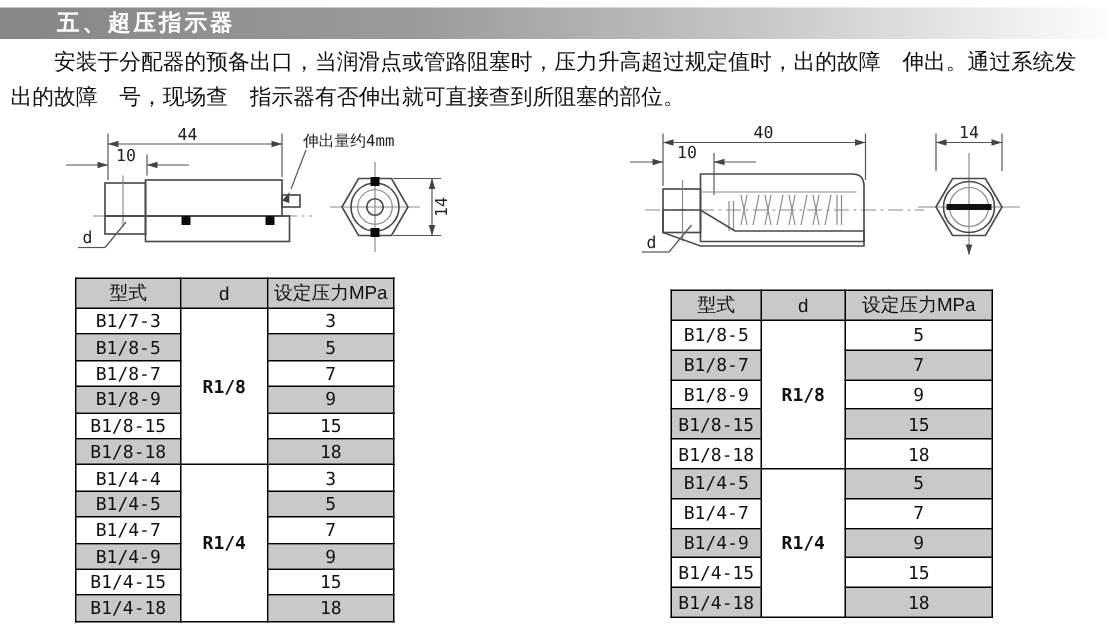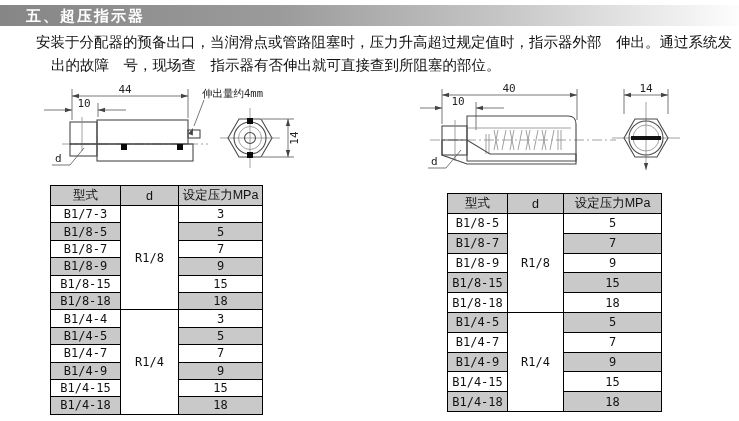--- a/index.html
+++ b/index.html
@@ -4,25 +4,25 @@
 <style>
   html,body{margin:0;padding:0;}
   body{
     width:739px;height:421px;position:relative;background:#ffffff;
     font-family:"Liberation Sans", sans-serif;color:#111;overflow:hidden;
   }
   .titlebar{
     position:absolute;left:0;top:5px;width:739px;height:21px;box-sizing:border-box;
     background:linear-gradient(to right,#868686 0%,#9b9b9b 38%,#c6c6c6 68%,#fdfdfd 100%);
     color:#ffffff;font-weight:bold;font-size:15px;line-height:21px;
-    padding-left:26px;letter-spacing:2px;
+    padding-left:38px;letter-spacing:2px;
   }
   .intro{position:absolute;left:7px;top:31px;width:728px;font-size:14.5px;line-height:22.5px;}
   .intro .l1{text-indent:2em;white-space:nowrap;}
-  .intro .l2{white-space:nowrap;margin-left:44px;}
+  .intro .l2{white-space:nowrap;}
 
   .drawing{position:absolute;}
   #drawing-left{left:28px;top:84px;}
   #drawing-right{left:418px;top:84px;}
   svg text{font-family:"DejaVu Sans Mono","Liberation Mono",monospace;fill:#222;}
   .objline{stroke:#4a4a4a;stroke-width:1.1;fill:none;}
   .thinline{stroke:#8a8a8a;stroke-width:0.8;fill:none;}
   .dimline{stroke:#555;stroke-width:0.8;fill:none;}
   .dimhead{fill:#444;stroke:none;}
   .seal{fill:#0a0a0a;stroke:none;}
@@ -33,35 +33,35 @@
   }
   .spec th,.spec td{border:1px solid #000;padding:0;overflow:hidden;}
   .spec th{
     background:#c9c9c9;font-weight:normal;font-size:12.5px;height:19px;
     font-family:"Liberation Sans",sans-serif;
   }
   .spec td{
     font-size:12px;font-family:"DejaVu Sans Mono","Liberation Mono",monospace;
   }
   .spec td.alt{background:#c9c9c9;}
-  .spec td.d-cell{background:#ffffff;}
+  .spec td.d-cell{background:#ffffff;font-weight:bold;}
   #table-left{left:50px;top:185px;width:212px;}
   #table-left td{height:16.4px;}
   #table-right{left:447px;top:193px;width:214px;}
   #table-right td{height:18.8px;}
 </style>
 </head>
 <body>
 
 <div class="titlebar">
   <span>五、超压指示器</span>
 </div>
 
 <div class="intro">
-  <div class="l1">安装于分配器的预备出口，当润滑点或管路阻塞时，压力升高超过规定值时，指示器外部　伸出。通过系统发</div>
+  <div class="l1">安装于分配器的预备出口，当润滑点或管路阻塞时，压力升高超过规定值时，出的故障　伸出。通过系统发</div>
   <div class="l2">出的故障　号，现场查　指示器有否伸出就可直接查到所阻塞的部位。</div>
 </div>
 
 <svg id="drawing-left" class="drawing" width="320" height="100" viewBox="0 0 320 100">
   <defs>
     <pattern id="hatchL" width="6" height="6" patternTransform="rotate(45)" patternUnits="userSpaceOnUse">
       <line x1="0" y1="0" x2="0" y2="6" stroke="#7a7a7a" stroke-width="1"></line>
     </pattern>
   </defs>
 

